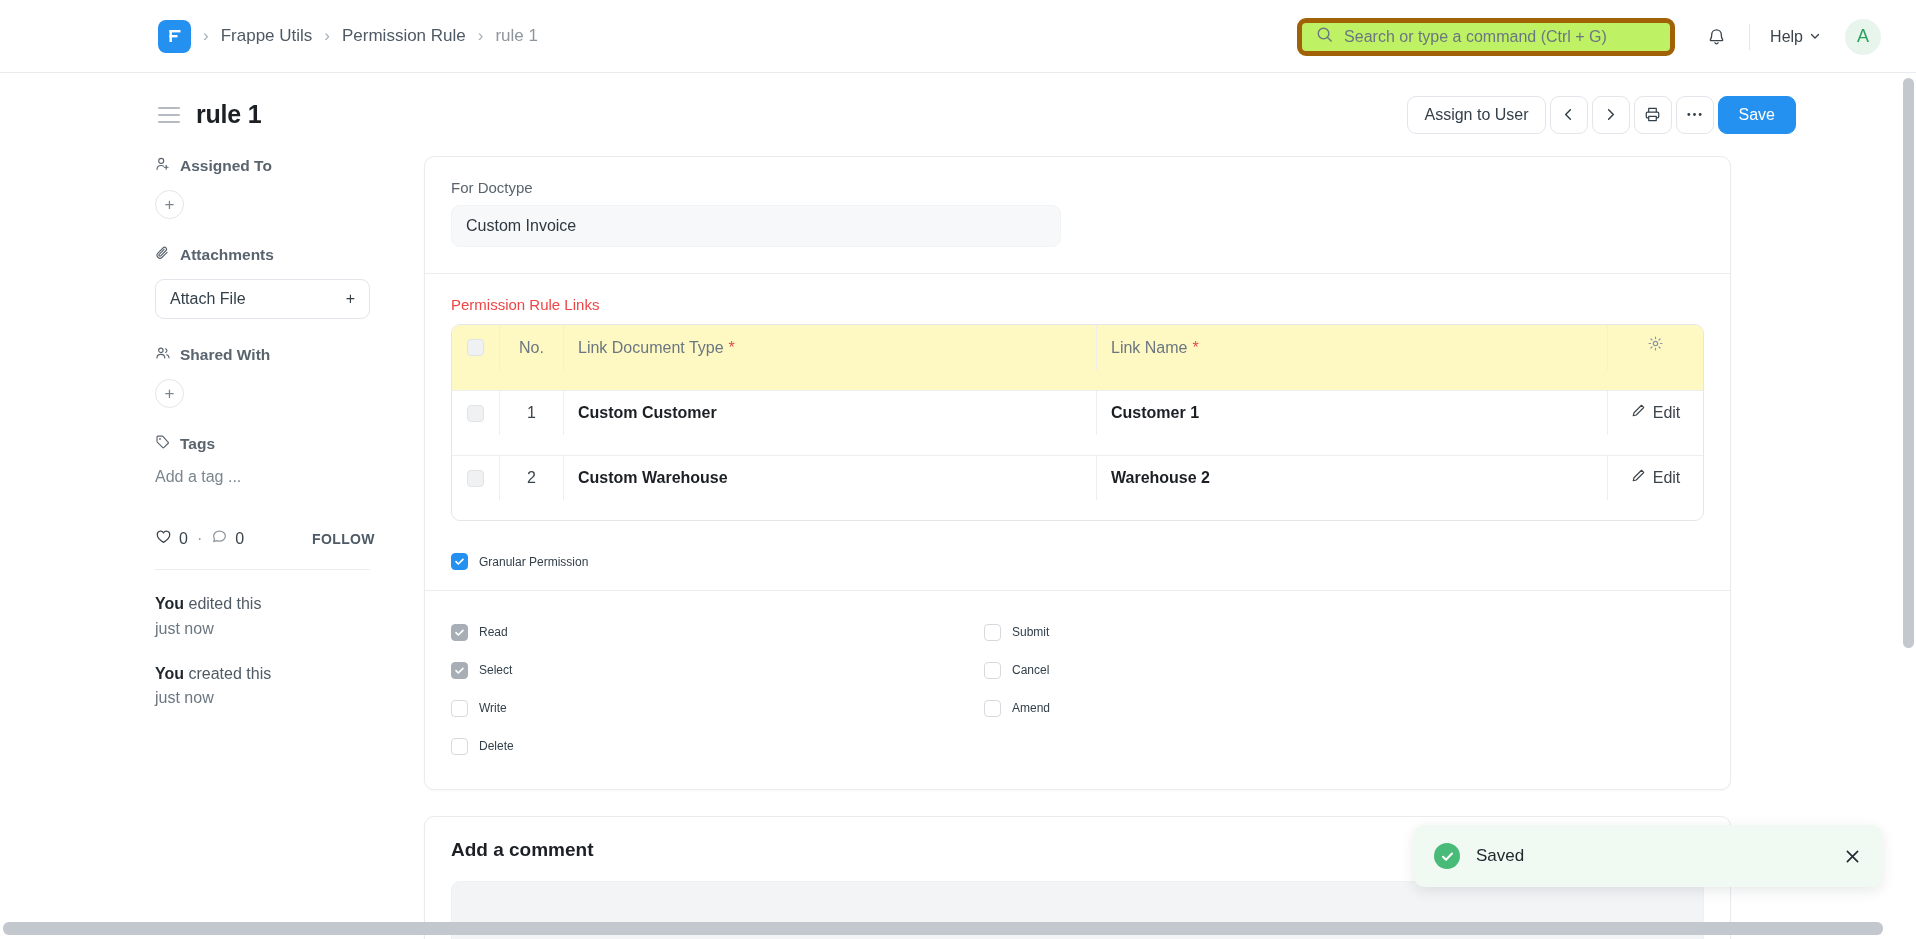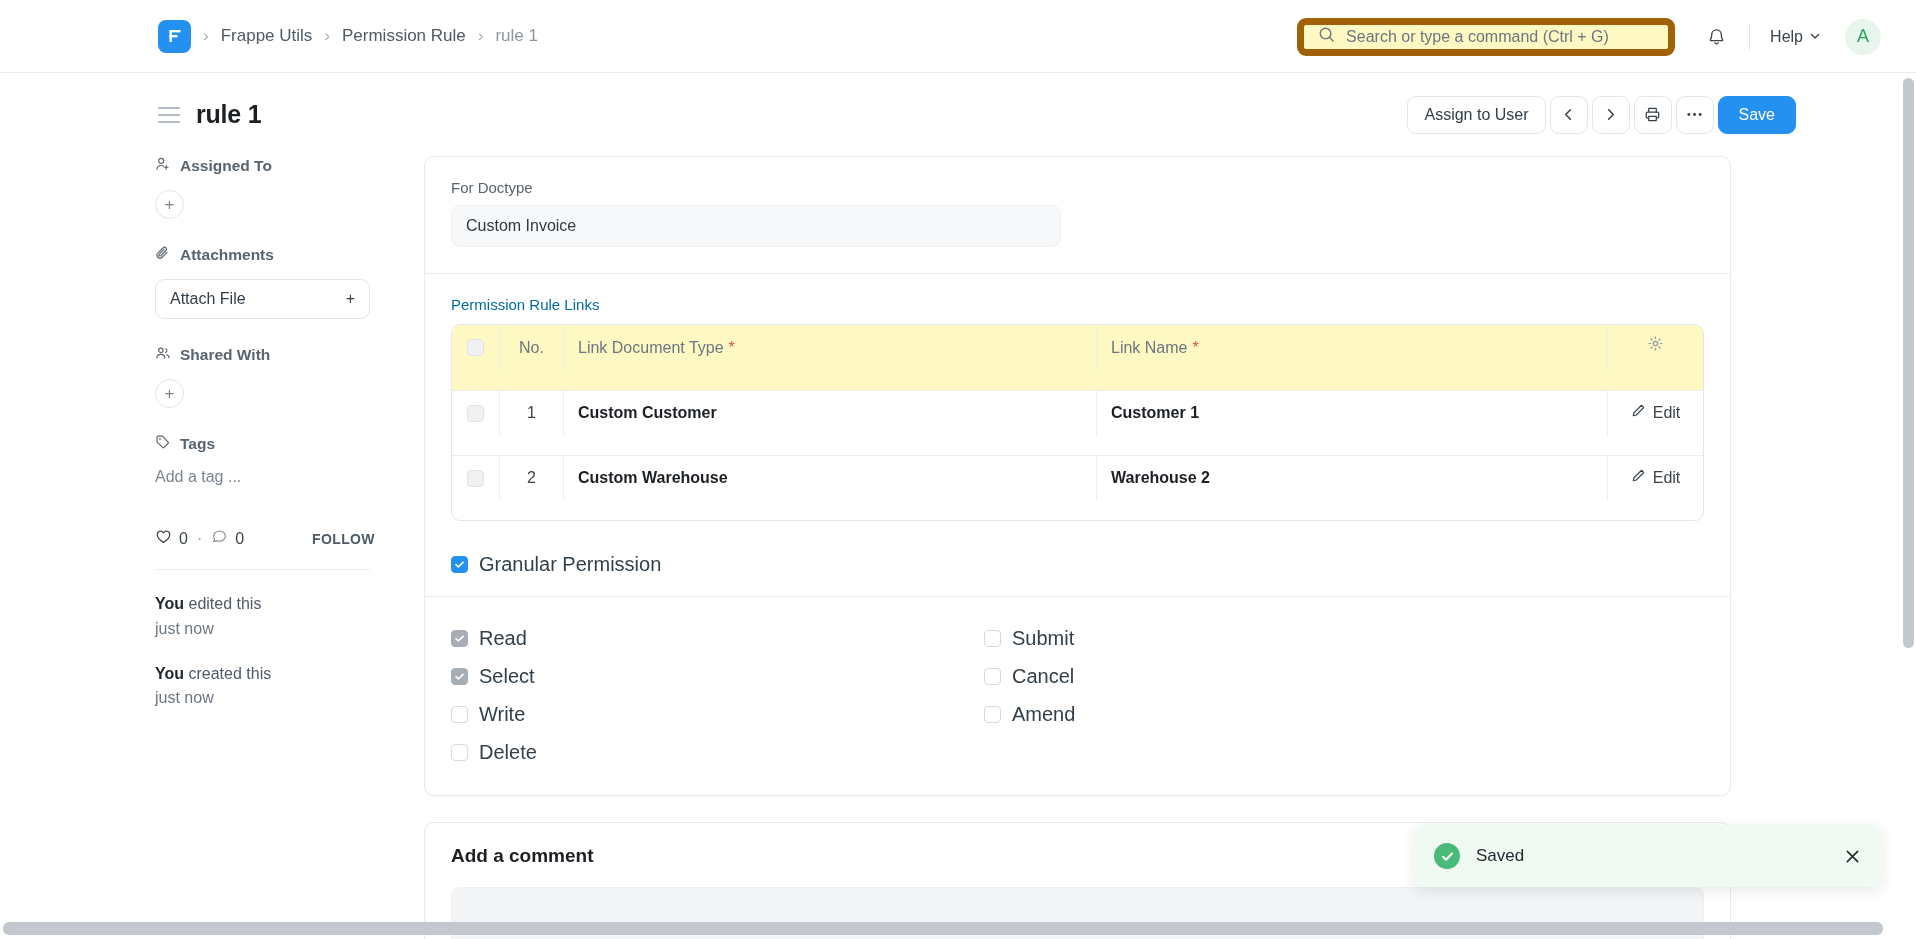--- a/index.html
+++ b/index.html
@@ -28,21 +28,21 @@
   .crumb {
     font-size: 17px; color: #4e5a65; text-decoration: none; white-space: nowrap;
   }
   .crumb.active { color: #8d969e; }
 
   .nav-right {
     position: absolute; right: 0; top: 0; height: 73px;
     display: flex; align-items: center; padding-right: 35px; gap: 0;
   }
   .searchbox {
-    width: 378px; height: 38px; background: #fef9c3; border: 7px solid #a16207;
+    width: 378px; height: 38px; background: #bef264; border: 5px solid #a16207;
     border-radius: 9px; display: flex; align-items: center; padding: 0 14px; gap: 11px;
   }
   .searchbox .ph { font-size: 16px; color: #6b7680; white-space: nowrap; }
   .bell-btn {
     width: 38px; height: 38px; margin-left: 22px; display: flex;
     align-items: center; justify-content: center; border-radius: 8px; cursor: pointer;
   }
   .nav-divider { width:1px; height:26px; background:#e2e5e9; margin: 0 14px; }
   .help-btn {
     display: flex; align-items: center; gap: 6px; font-size: 16px; color: #3b444b;
@@ -121,21 +121,21 @@
   .sec { padding: 22px 26px 26px 26px; }
   .sec-div { height: 1px; background: #ecedef; }
   .field-label { font-size: 15px; color: #59646e; margin-bottom: 9px; }
   .readonly-input {
     width: 610px; height: 42px; background: #f7f8f9; border: 1px solid #f2f3f4;
     border-radius: 9px; display: flex; align-items: center; padding: 0 14px;
     font-size: 16px; color: #2d3840;
   }
 
   
-  .grid-label { font-size: 15px; color: #0369a1; margin-bottom: 11px; }
+  .grid-label { font-size: 15px; color: #ef4444; margin-bottom: 11px; }
   .grid {
     border: 1px solid #e4e7ea; border-radius: 9px; overflow: hidden; background: #fff;
   }
   .grow { display: flex; align-items: stretch; }
   .grow + .grow { border-top: 1px solid #eceef0; }
   .ghead { background: #fef9c3; }
   .gc { display: flex; align-items: center; padding: 0 14px; font-size: 16px; height: 44px; }
   .gc.cb { width: 48px; justify-content: center; border-right: 1px solid #eceef0; padding: 0; }
   .gc.no { width: 64px; justify-content: center; border-right: 1px solid #eceef0;
            color: #3b444b; }
@@ -155,21 +155,21 @@
   
   .ckrow { display: flex; align-items: center; gap: 11px; margin-bottom: 0; }
   .ck {
     width: 17px; height: 17px; border-radius: 4px; flex: 0 0 auto;
     display: flex; align-items: center; justify-content: center; cursor: pointer;
   }
   .ck.off { background: #fff; border: 1.5px solid #d6dade; }
   .ck.on  { background: #2490ef; border: 1.5px solid #2490ef; }
   .ck.dis { background: #a7aeb5; border: 1.5px solid #a7aeb5; cursor: default; }
   .ck svg { display: block; }
-  .ck-label { font-size: 20px; color: #33404a; }
+  .ck-label { font-size: 12px; color: #33404a; }
   .perm-cols { display: flex; }
   .perm-col { width: 533px; }
   .perm-col .ckrow { height: 38px; }
 
   
   .comment-card { margin-top: 26px; }
   .comment-title { font-size: 19px; font-weight: bold; color: #1c2024; margin-bottom: 20px; }
   .comment-box {
     height: 80px; background: #f2f4f5; border: 1px solid #eef0f1; border-radius: 9px;
   }

